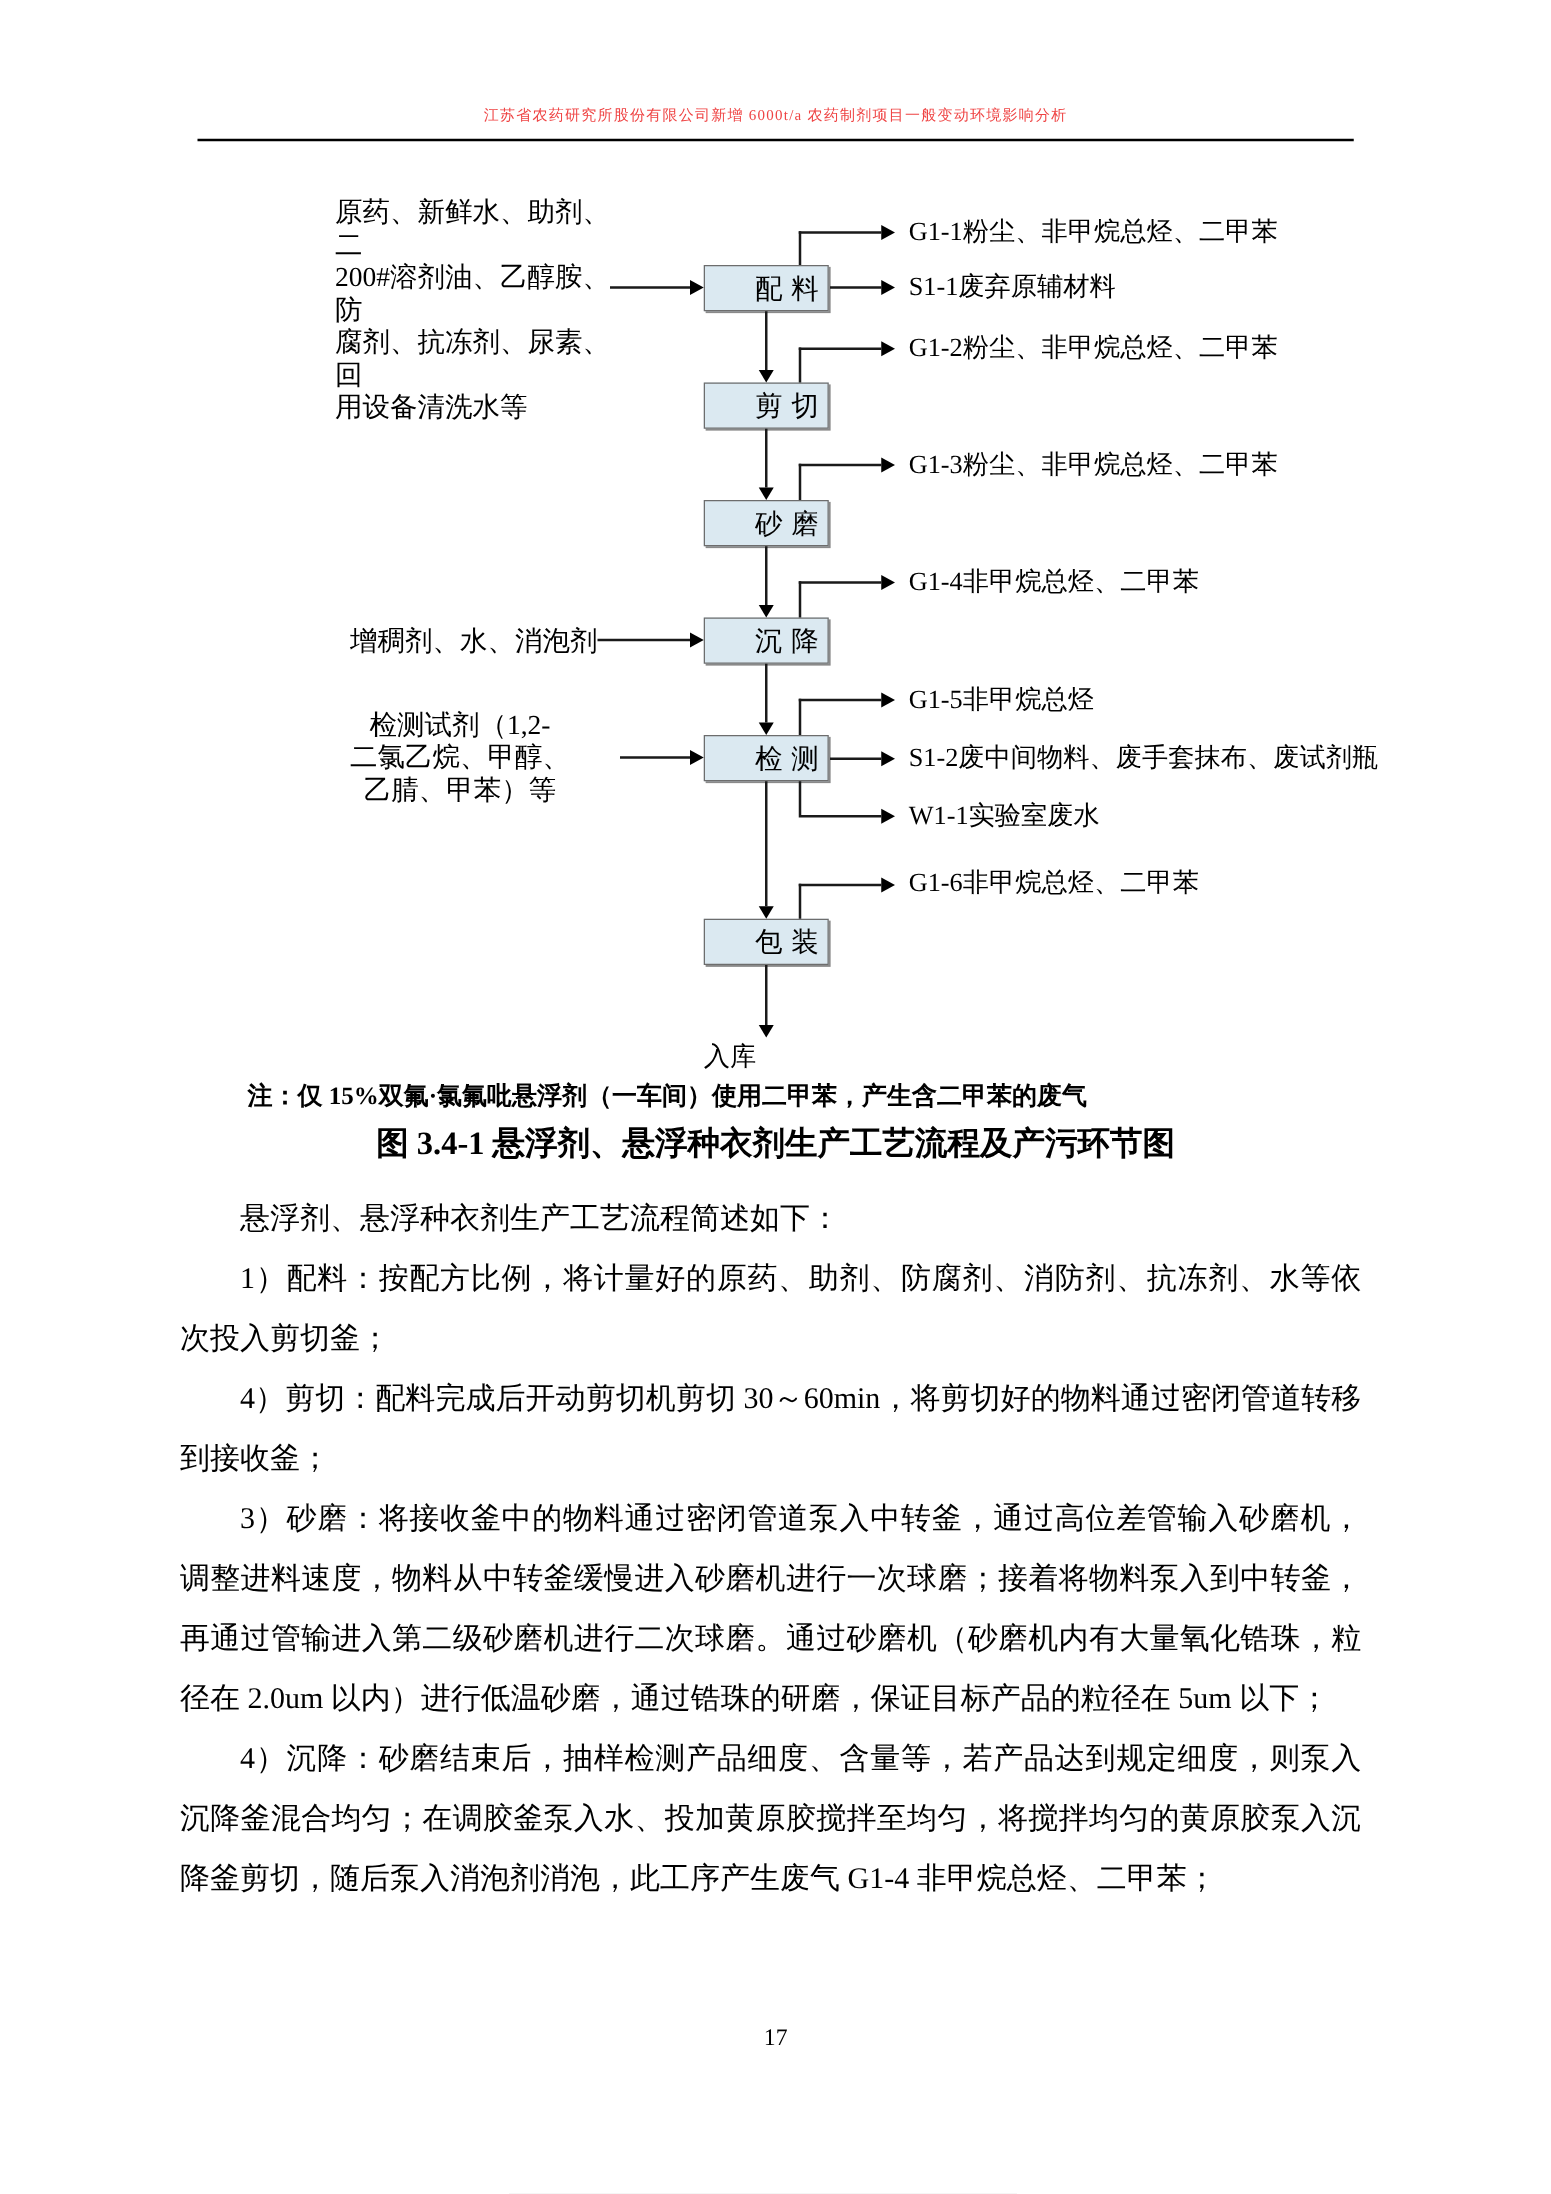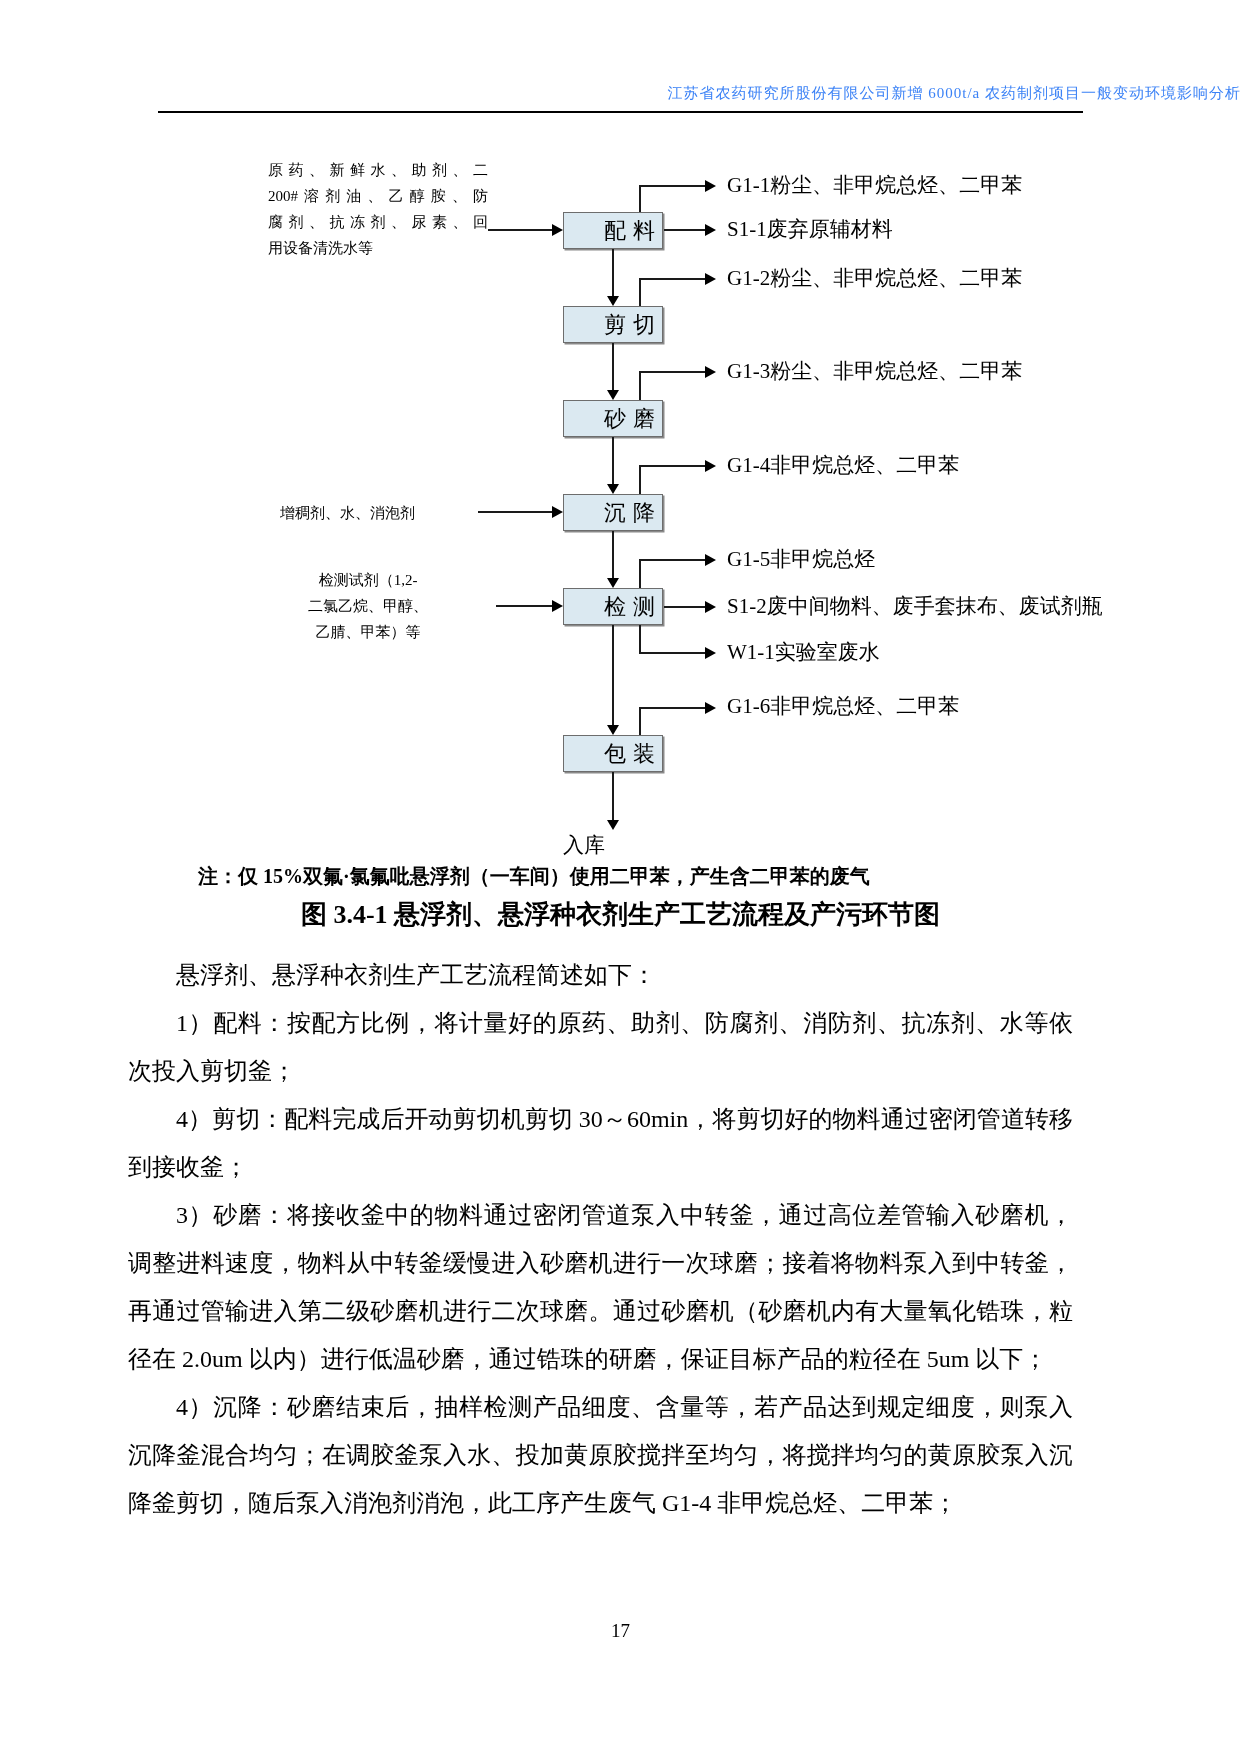--- a/index.html
+++ b/index.html
@@ -2,22 +2,22 @@
 <html><head>
 <meta charset="utf-8">
 <style>
   html,body { margin:0; padding:0; background:#e8e8e8; }
   .page {
     position:relative; width:1241px; height:1755px; margin:0 auto;
     background:#ffffff; overflow:hidden;
     font-family:"Liberation Serif","DejaVu Serif",serif; color:#000;
   }
   
-  .header-title { position:absolute; top:84px; left:0; width:100%; text-align:right;
-    font-size:15px; letter-spacing:1px; color:#3b82f6; }
+  .header-title { position:absolute; top:84px; left:0; width:100%; text-align:center;
+    font-size:12px; letter-spacing:1px; color:#ef4444; }
   .header-rule { position:absolute; top:111px; left:158px; width:925px; height:0;
     border-top:2px solid #000; }
 
   
   .fc-box { position:absolute; left:563px; width:100px; height:37px; box-sizing:border-box;
     background:#dbe9f1; border:1.5px solid #6d6d6d; box-shadow:1.5px 1.5px 0 #8a8a8a;
     display:flex; align-items:center; justify-content:flex-end;
     font-size:22px; letter-spacing:7px; text-indent:7px; }
 
   
@@ -31,37 +31,37 @@
 
   
   .harrow { position:absolute; height:2px; background:#1a1a1a; }
   .harrow::after { content:""; position:absolute; right:-11px; top:-5px; width:0; height:0;
     border-top:6px solid transparent; border-bottom:6px solid transparent;
     border-left:11px solid #000; }
 
   .out-label { position:absolute; left:727px; font-size:21px; white-space:nowrap; height:26px;
     line-height:26px; color:#000; }
 
-  .in-block { position:absolute; font-size:15px; line-height:26px; }
+  .in-block { position:absolute; font-size:22px; line-height:26px; }
   .in-block .jline { display:block; text-align:justify; text-align-last:justify; }
   .in-block .jline-last { display:block; text-align:left; text-align-last:left; }
   .in-center { text-align:center; }
   .in-center .cline { display:block; }
   .nowrap { white-space:nowrap; }
 
   .terminal-label { position:absolute; left:563px; width:100px; text-align:left;
     font-size:21px; }
 
   .fig-note { position:absolute; left:198px; top:863px; font-size:20px; font-weight:bold;
     white-space:nowrap; }
   .fig-caption { position:absolute; top:897px; left:0; width:100%; text-align:center;
     font-size:26px; font-weight:bold; }
 
   
-  .body-text { position:absolute; left:128px; top:951px; width:945px;font-family:Liberation Serif, serif; }
+  .body-text { position:absolute; left:144px; top:951px; width:945px;font-family:Liberation Serif, serif; }
   .body-text p { margin:0; font-size:24px; line-height:48px; text-align:justify;
     text-indent:2em; }
 
   .page-number { position:absolute; top:1620px; left:0; width:100%; text-align:center;
     font-size:19px; }
 </style>
 </head>
 <body>
 
 <div class="page">

